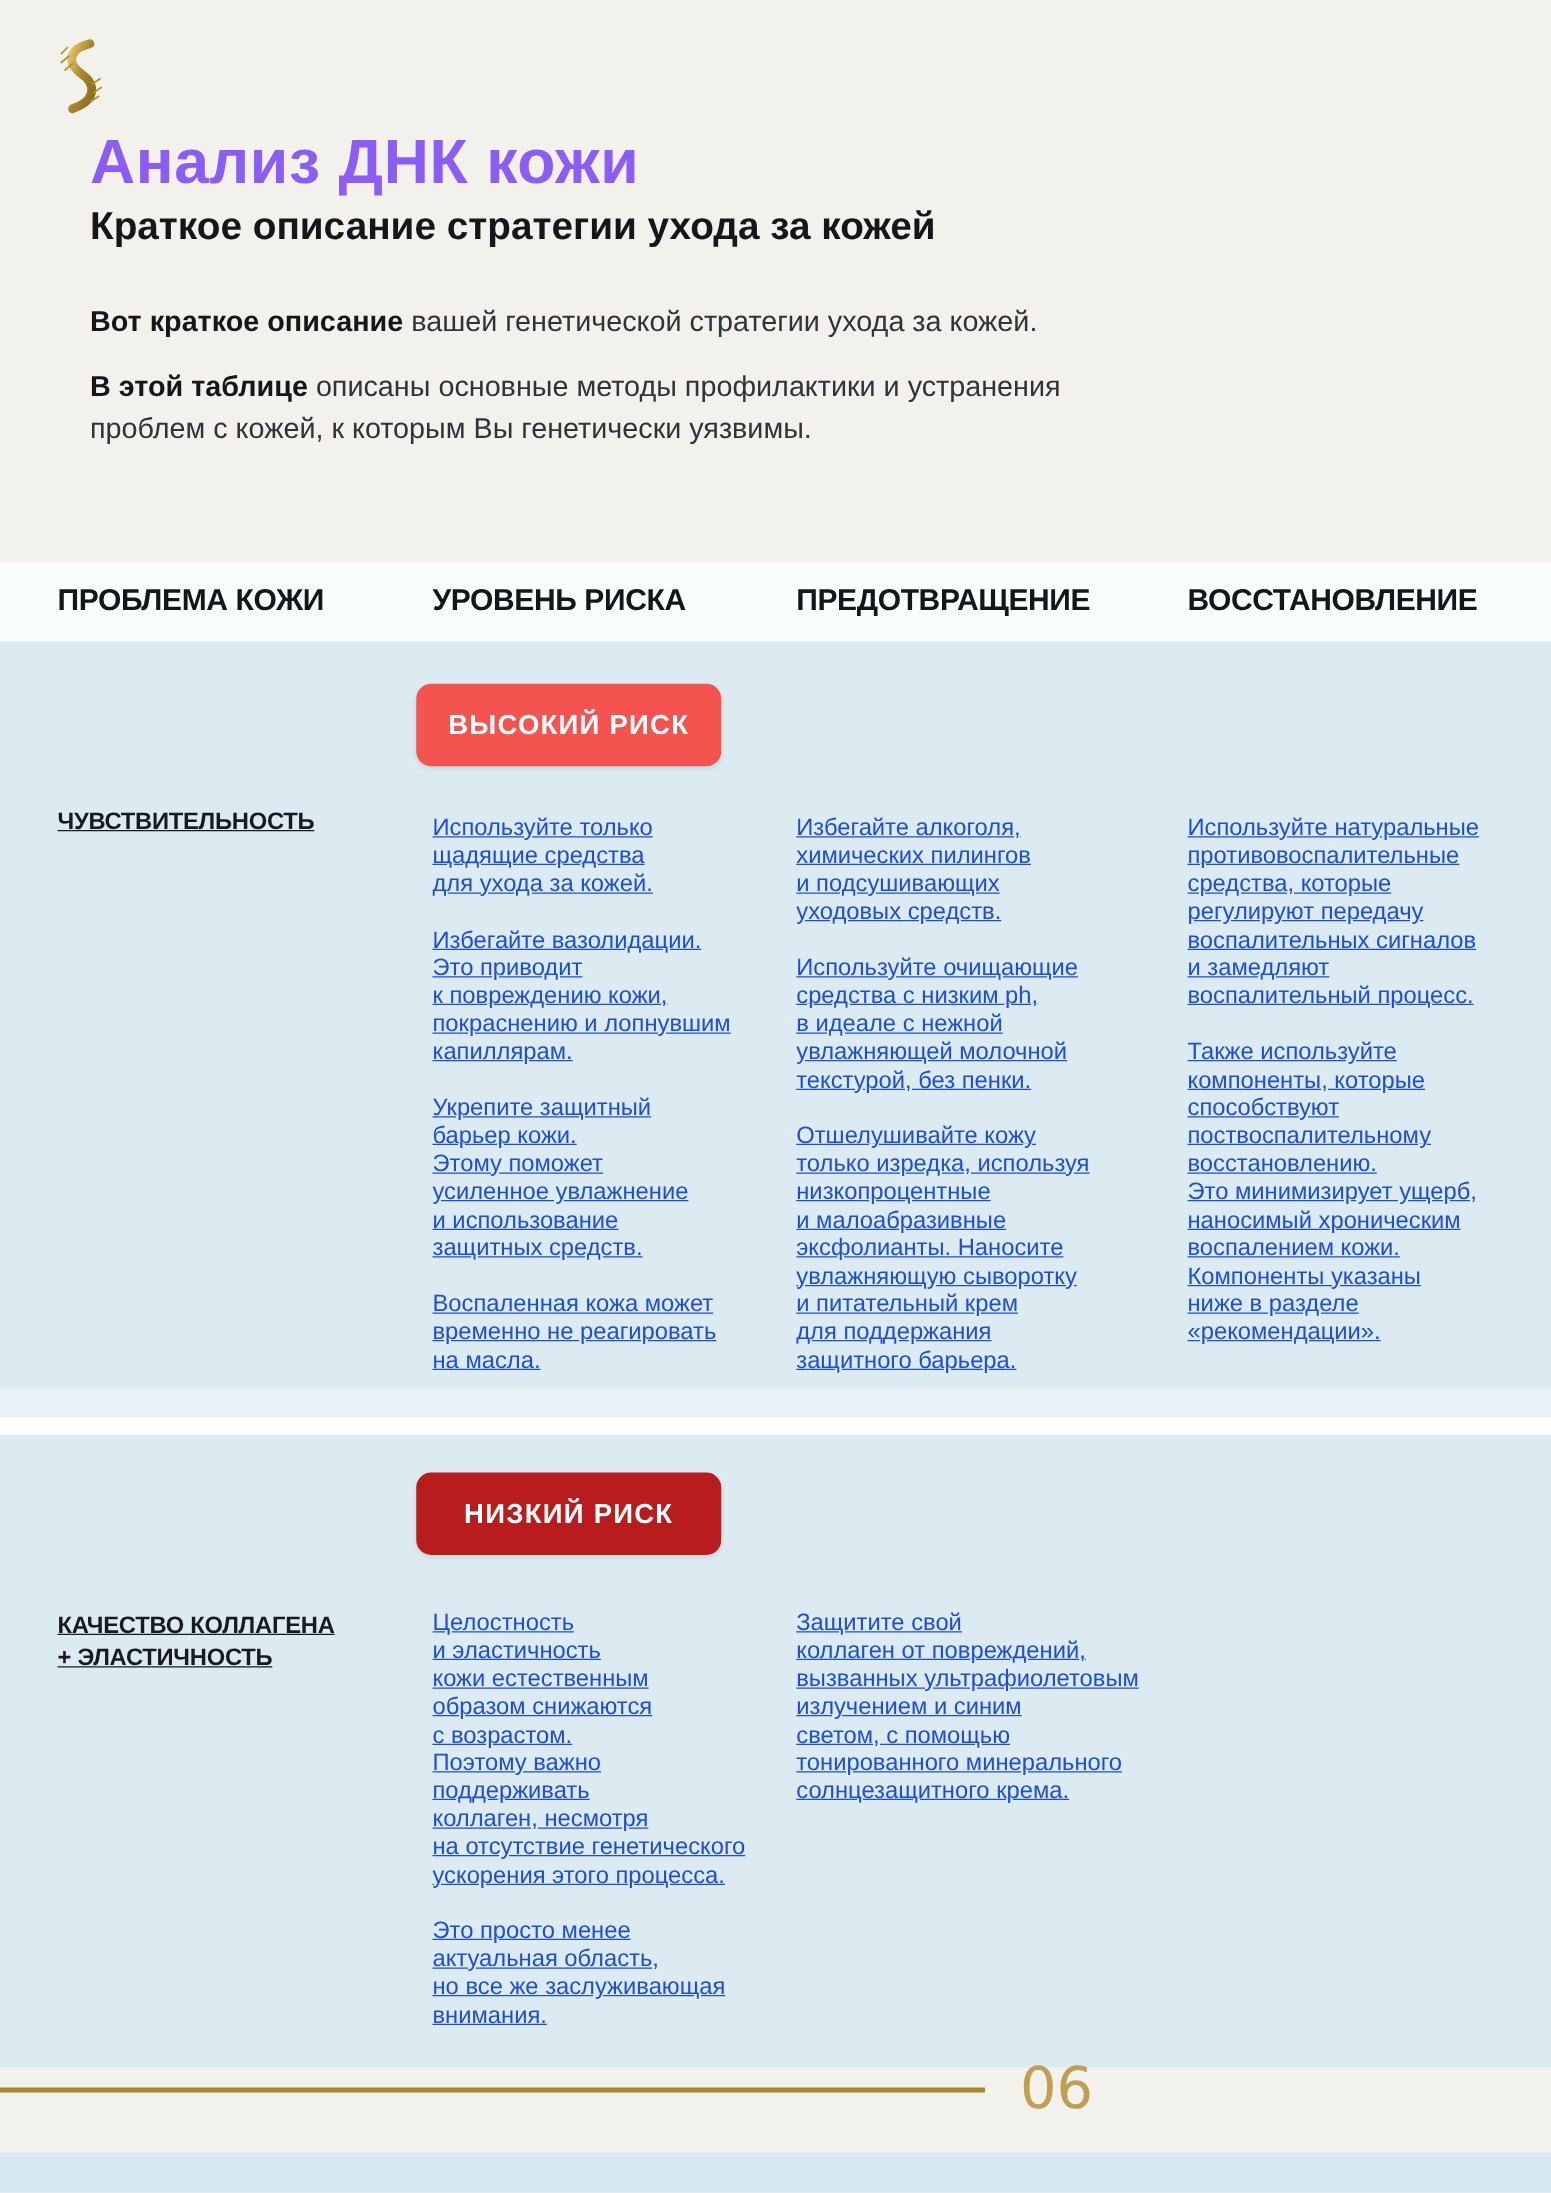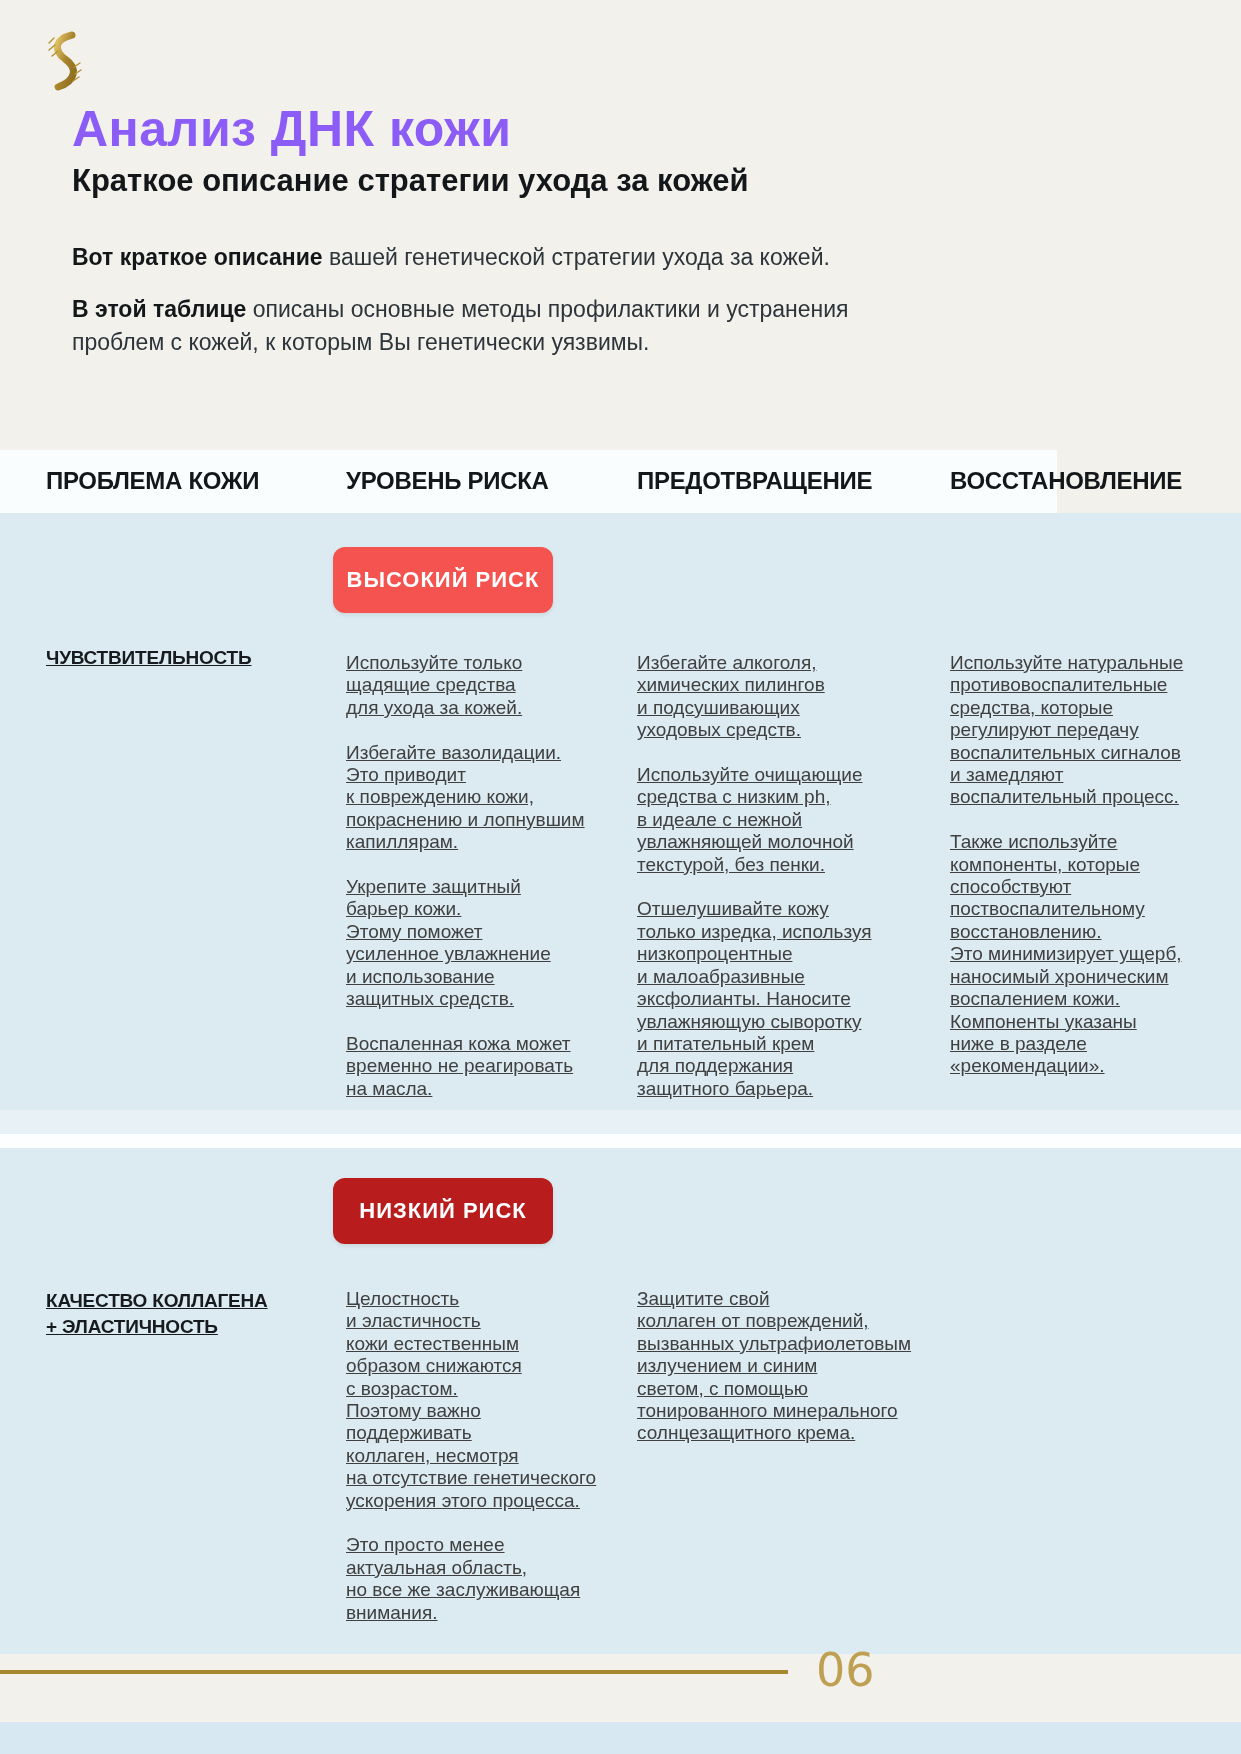--- a/index.html
+++ b/index.html
@@ -24,56 +24,56 @@
   }
   .intro{
     position:absolute;left:72px;
     font-size:23px;line-height:33px;color:#2d343a;
     margin:0;white-space:pre-line;max-width:1060px;
   }
   .intro b{color:#14171a;}
   .intro.p1{top:241px;}
   .intro.p2{top:293px;}
   .thead{
-    position:absolute;left:0;top:450px;width:1057px;height:63px;
+    position:absolute;left:0;top:450px;width:1241px;height:63px;
     background:#fafdfe;
   }
   .th{
     position:absolute;top:17px;
     font-size:24px;font-weight:700;letter-spacing:-0.3px;
     color:#14171a;
   }
   .panel{
     position:absolute;left:0;width:1241px;
     background:#dcebf1;
   }
   .strip-light{
     position:absolute;left:0;top:1110px;width:1241px;height:24px;
     background:#e8f1f5;
   }
   .strip-gap{
     position:absolute;left:0;top:1134px;width:1241px;height:14px;
     background:#fdfeff;
   }
   .badge{
-    position:absolute;left:333px;width:220px;height:66px;
+    position:absolute;left:333px;width:244px;height:66px;
     border-radius:12px;
     display:flex;align-items:center;justify-content:center;
     box-shadow:0 2px 4px rgba(0,0,0,0.08);
   }
   .badge span{
     color:#ffffff;font-size:22px;font-weight:700;letter-spacing:1px;
   }
   .cell{position:absolute;text-decoration:underline;}
   .cell.label{
     font-size:19px;font-weight:700;letter-spacing:-0.2px;
     color:#171a1e;line-height:26px;white-space:pre-line;width:285px;
   }
   .cell.body{
-    font-size:19px;line-height:22.4px;color:#404040;
+    font-size:19px;line-height:22.4px;color:#1d4ed8;
     white-space:pre-line;
   }
   .gold-line{
     position:absolute;left:0;top:1670px;width:788px;height:4px;
     background:#a9872f;
   }
   .page-number{
     position:absolute;left:816px;top:1646px;
     font-size:46px;line-height:48px;font-weight:400;
     color:#bfa052;font-family:"DejaVu Sans",sans-serif;text-align:right;

